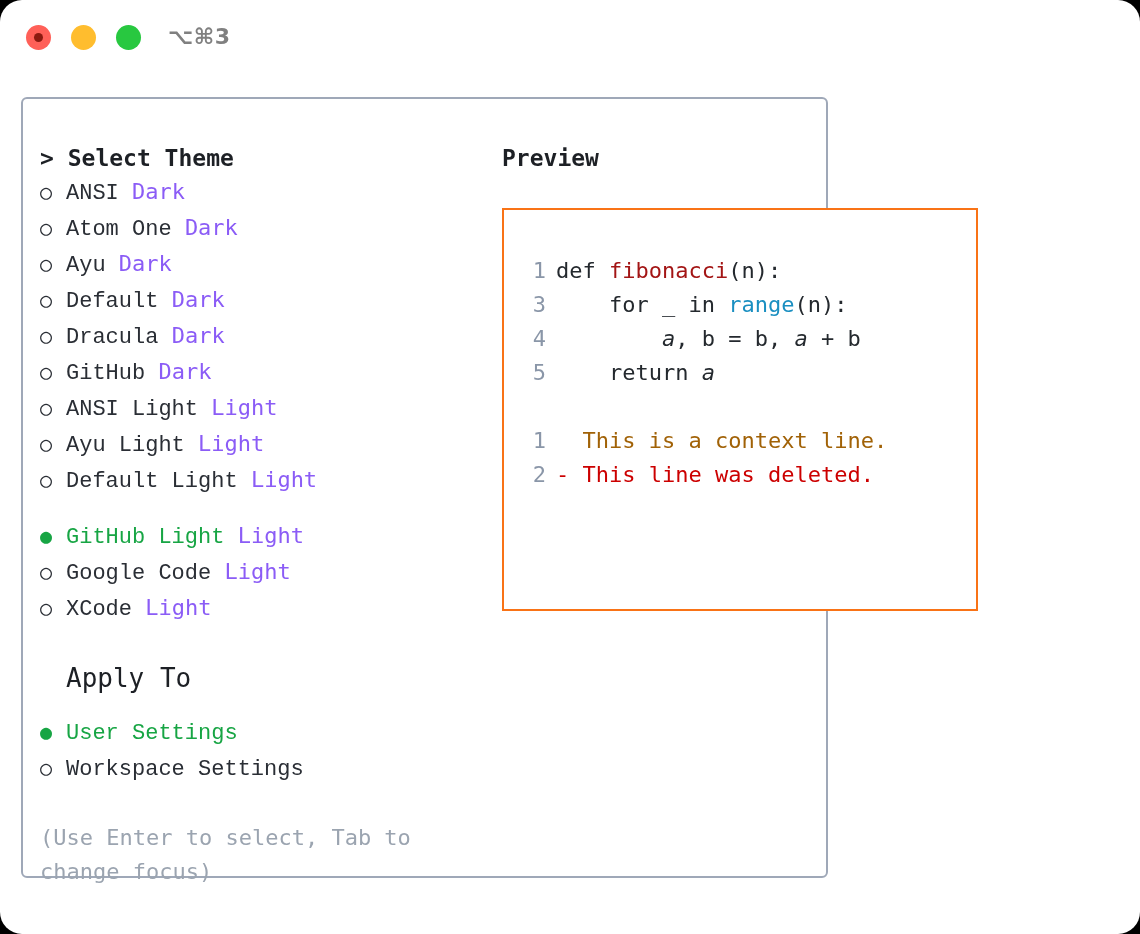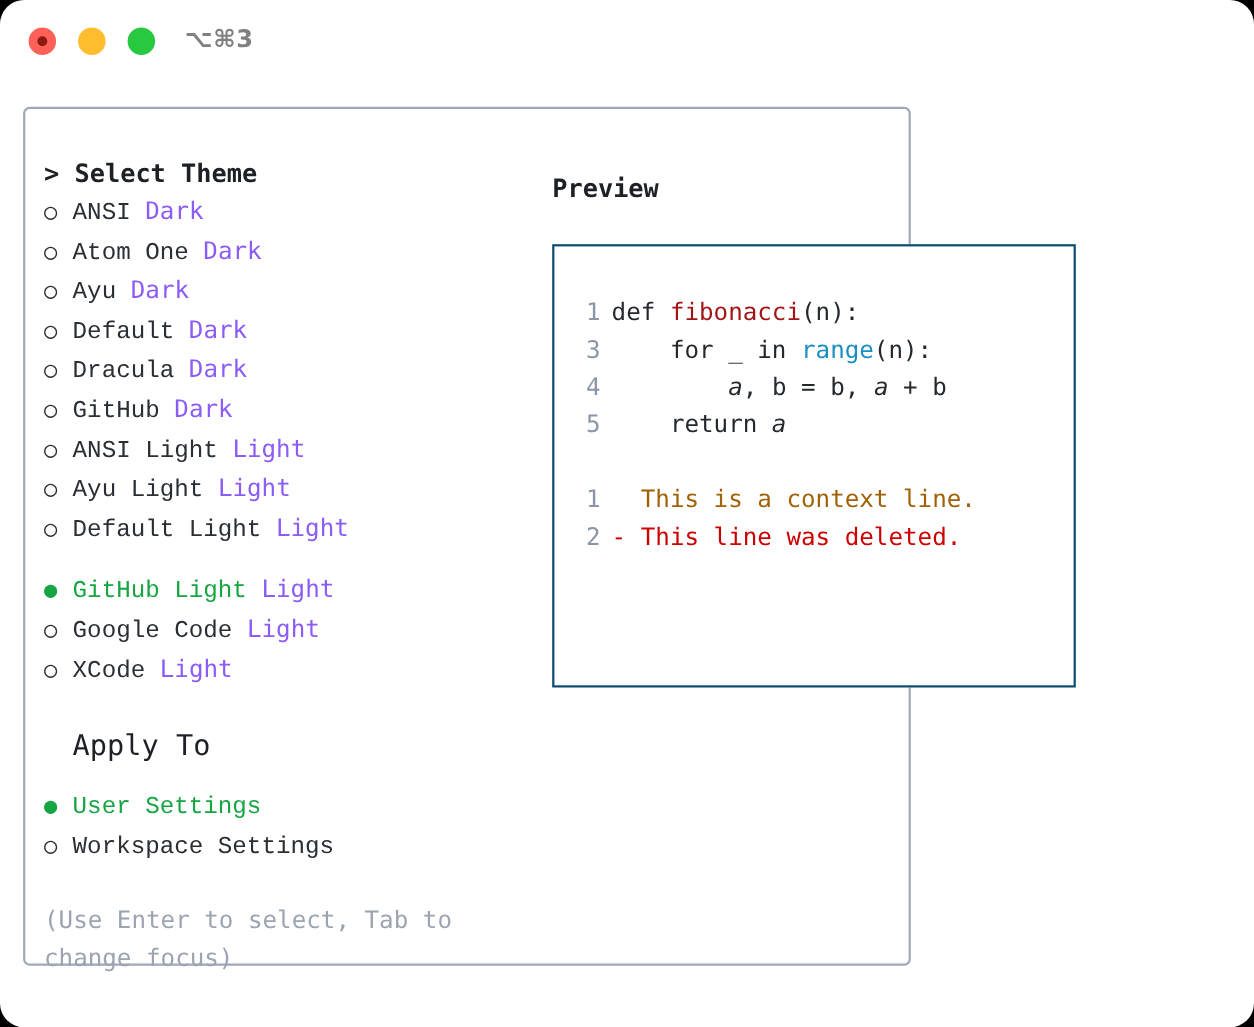--- a/index.html
+++ b/index.html
@@ -131,34 +131,34 @@
     font-size: 22px;
     color: #9ba4b0;
     line-height: 34px;
     width: 410px;
   }
 
   
   .right-col {
     position: absolute;
     left: 479px;
-    top: 56px;
+    top: 42px;
     width: 490px;
   }
   .preview-title {
     font-size: 23px;
     font-weight: 700;
     color: #1d2025;
     line-height: 34px;
   }
   .code-box {
     margin-top: 33px;
     width: 476px;
     height: 403px;
-    border: 2px solid #0c4a6e;
+    border: 2px solid #f97316;
     box-sizing: border-box;
     background: #ffffff;
     position: relative;
   }
   .code-inner {
     position: absolute;
     left: 18px;
     top: 44px;
     right: 6px;
   }

